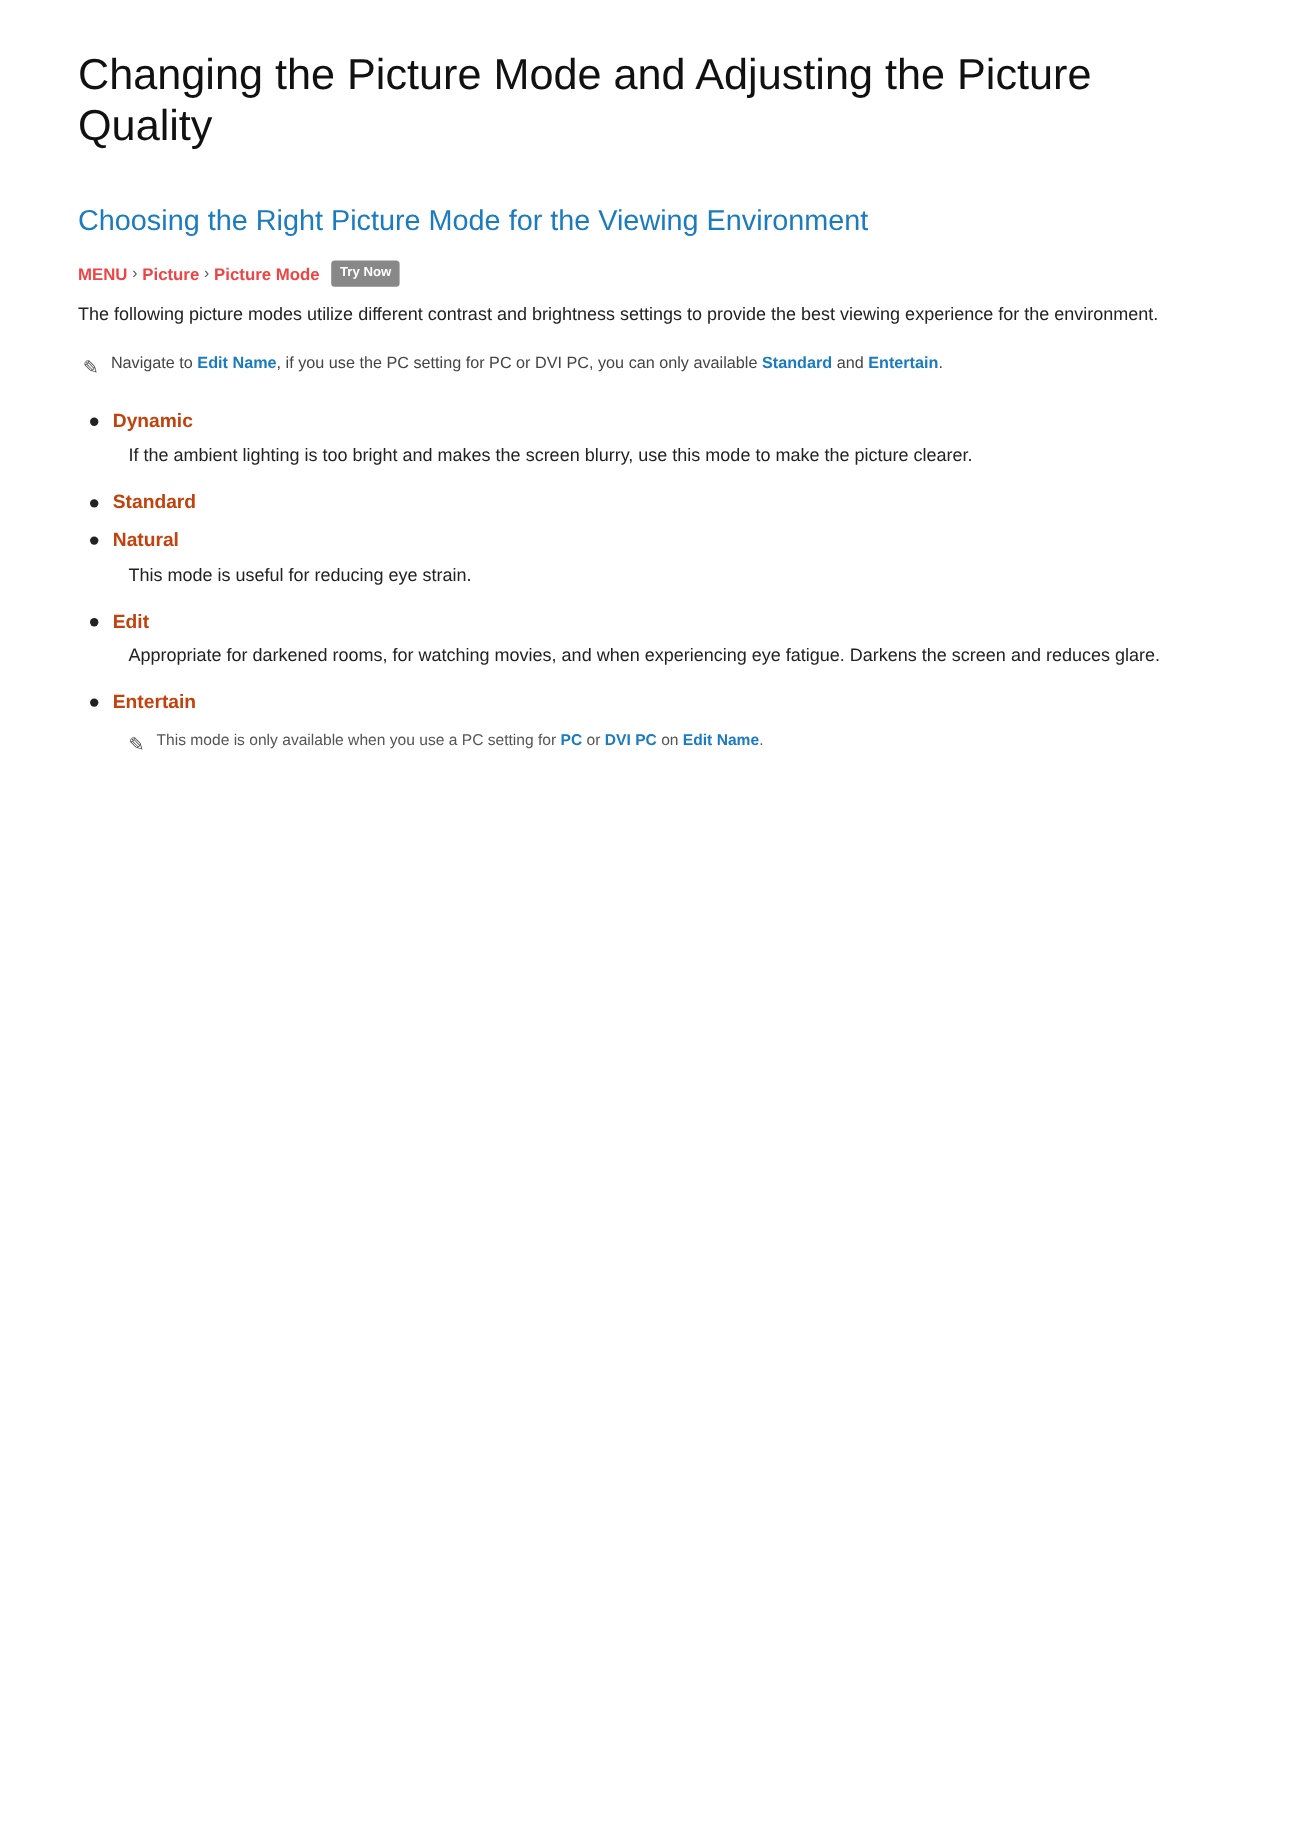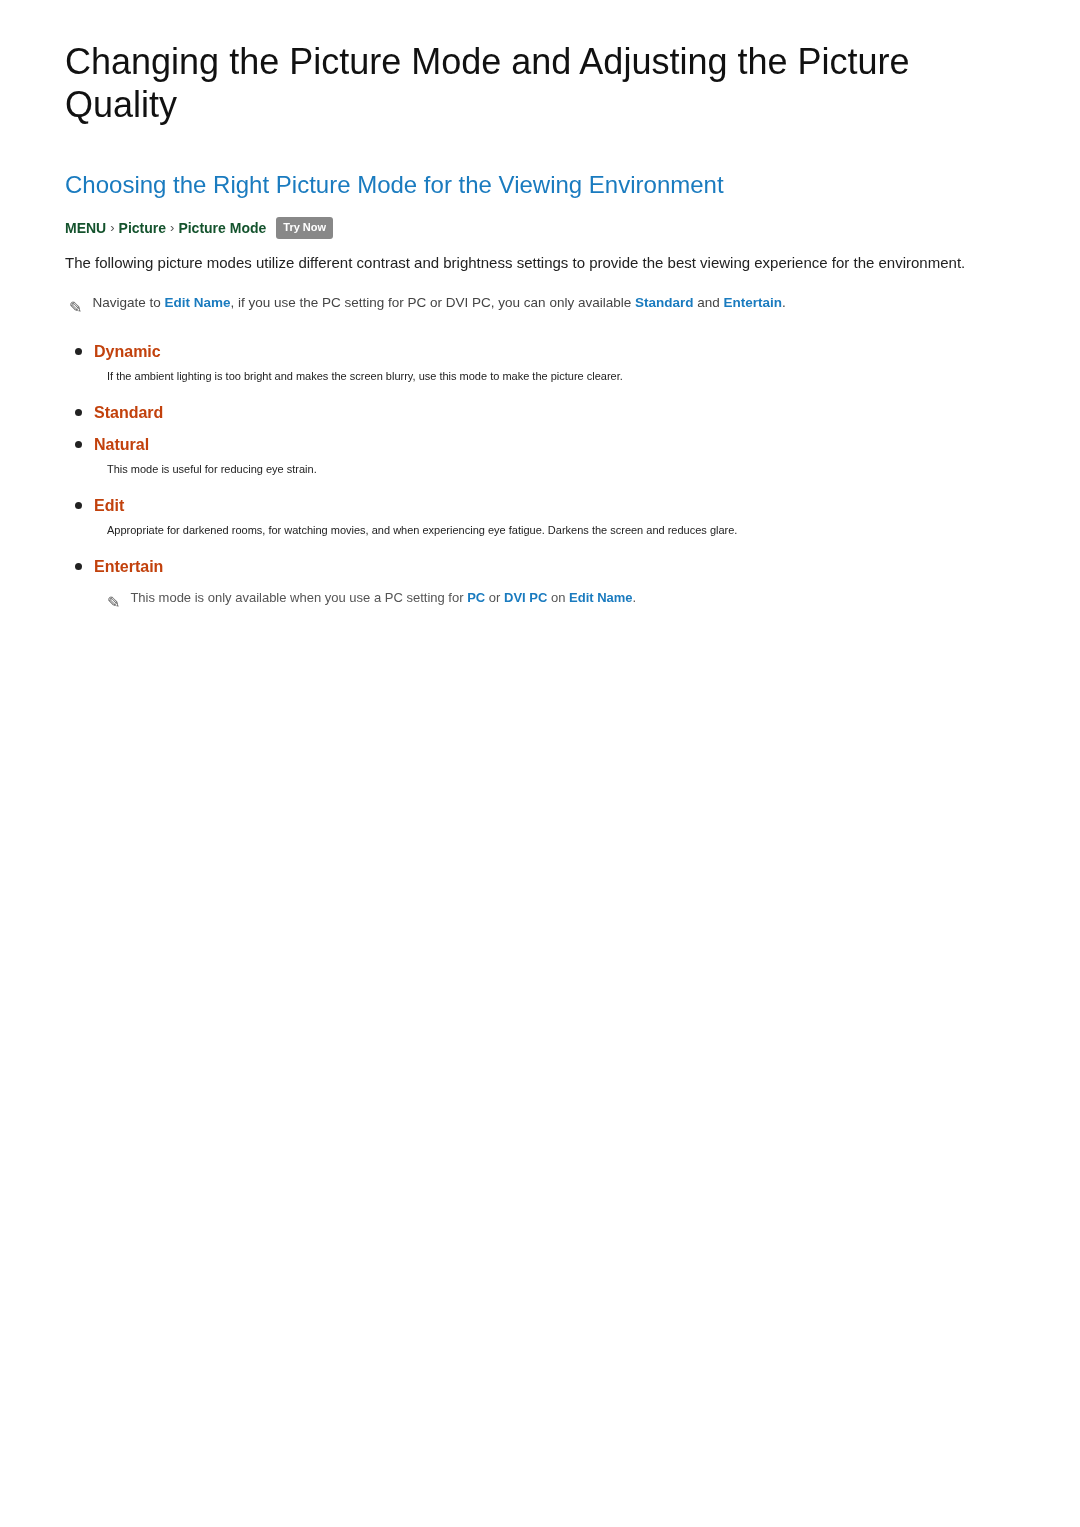--- a/index.html
+++ b/index.html
@@ -35,21 +35,21 @@
 
     .breadcrumb {
       display: flex;
       align-items: center;
       gap: 4px;
       margin-bottom: 12px;
       font-size: 14px;
     }
 
     .breadcrumb-item {
-      color: #14532d;
+      color: #ef4444;
       font-weight: 600;
     }
 
     .breadcrumb-separator {
       color: #555;
       font-size: 13px;
     }
 
     .try-now-badge {
       display: inline-block;
@@ -122,21 +122,21 @@
       margin-left: 10px;
     }
 
     .bullet-label {
       font-size: 16px;
       font-weight: 600;
       color: #c2410c;
     }
 
     .bullet-desc {
-      font-size: 11px;
+      font-size: 15px;
       color: #222;
       line-height: 1.6;
       margin-left: 42px;
       margin-bottom: 14px;
     }
 
     .sub-note-row {
       display: flex;
       align-items: flex-start;
       gap: 10px;

